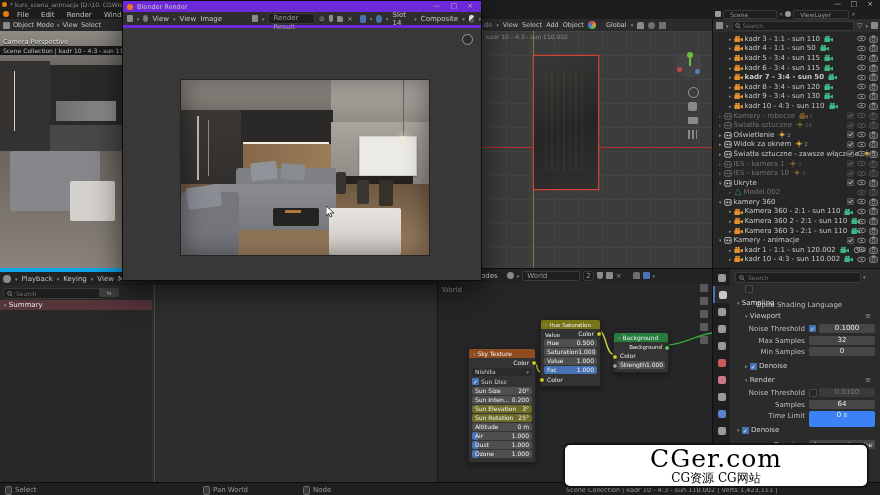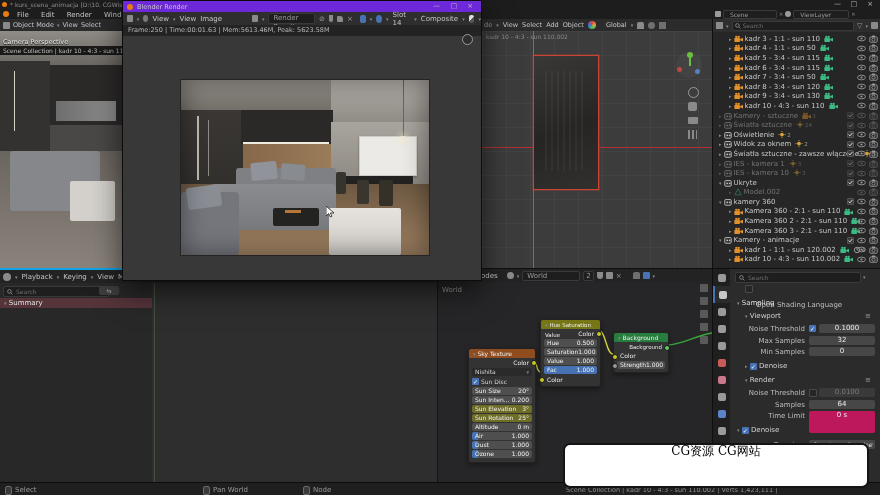--- a/index.html
+++ b/index.html
@@ -255,21 +255,21 @@
               <ellipse cx="5" cy="3.5" rx="4.4" ry="2.6" fill="none" stroke="#9a9a9a" stroke-width="1"></ellipse>
               <circle cx="5" cy="3.5" r="1.2" fill="#9a9a9a"></circle>
             </svg>
             <svg class="ico" width="9" height="8" viewBox="0 0 10 9">
               <rect x="0.8" y="2.2" width="8.4" height="6" rx="1.2" fill="none" stroke="#9a9a9a" stroke-width="1"></rect>
               <rect x="3.2" y="0.6" width="3.6" height="1.8" rx="0.6" fill="#9a9a9a"></rect>
               <circle cx="5" cy="5.2" r="1.8" fill="none" stroke="#9a9a9a" stroke-width="1"></circle>
             </svg>
           </span>
         </div>
-        <div class="ol-row" style="position: relative;">
+        <div class="ol-row" style="position: relative; font-weight: bold;">
           <span class="caret" style="margin-left:16px;">▸</span>
           <span style="margin-left:2px;"><svg class="ico" width="9" height="8" viewBox="0 0 10 8">
               <g fill="#e0902c">
                 <circle cx="2.6" cy="1.6" r="1.3"></circle>
                 <circle cx="5.2" cy="1.6" r="1.3"></circle>
                 <rect x="0.4" y="2.6" width="6.2" height="4.8" rx="1"></rect>
                 <polygon points="6.8,4 10,2.6 10,6.8 6.8,5.4"></polygon>
               </g>
             </svg></span>
           <span class="lbl">kadr 7 - 3:4 - sun 50</span>
@@ -386,21 +386,21 @@
             </svg>
           </span>
         </div>
         <div class="ol-row dim" style="position: relative;">
           <span class="caret" style="margin-left:6px;">▸</span>
           <span style="margin-left:2px;"><svg class="ico" width="8" height="8" viewBox="0 0 10 10">
               <rect x="1" y="2" width="8" height="7" rx="1" fill="none" stroke="#c0c0c0" stroke-width="1.2"></rect>
               <rect x="3" y="4.5" width="2" height="2" fill="#c0c0c0"></rect>
               <rect x="6" y="4.5" width="2" height="2" fill="#c0c0c0"></rect>
             </svg></span>
-          <span class="lbl">Kamery - sztuczne</span>
+          <span class="lbl">Kamery - robocze</span>
           <span style="margin-left:4px;display:inline-flex;align-items:center;gap:1px;">
             <svg class="ico" width="9" height="8" viewBox="0 0 10 8">
               <g fill="#e0902c">
                 <circle cx="2.6" cy="1.6" r="1.3"></circle>
                 <circle cx="5.2" cy="1.6" r="1.3"></circle>
                 <rect x="0.4" y="2.6" width="6.2" height="4.8" rx="1"></rect>
                 <polygon points="6.8,4 10,2.6 10,6.8 6.8,5.4"></polygon>
               </g>
             </svg>
             <span style="color:#9a9a9a;font-size:5.5px;">3</span>
@@ -963,29 +963,29 @@
     <span class="abs" style="left:152px;top:107px;color:#9a9a9a;">≡</span>
 
     <span class="abs" style="left:0;top:120px;width:92px;text-align:right;color:#bdbdbd;">Noise Threshold</span>
     <span class="chk off abs" style="left:96px;top:120px;"></span>
     <span class="abs" style="left:106px;top:119px;width:56px;height:9px;background:#3a3a3a;border-radius:2px;text-align:center;line-height:9px;color:#7a7a7a;"><span>0.0100</span></span>
 
     <span class="abs" style="left:0;top:132px;width:92px;text-align:right;color:#bdbdbd;">Samples</span>
     <span class="abs" style="left:96px;top:131px;width:66px;height:9px;background:#474747;border-radius:2px;text-align:center;line-height:9px;color:#ececec;"><span>64</span></span>
 
     <span class="abs" style="left:0;top:143px;width:92px;text-align:right;color:#bdbdbd;">Time Limit</span>
-    <span class="abs" style="left:96px;top:142px;width:66px;height:22px;background:#be185d;border-radius:2px;text-align:center;line-height:9px;color:#ececec;"><span>0 s</span></span>
+    <span class="abs" style="left:96px;top:142px;width:66px;height:16px;background:#3b82f6;border-radius:2px;text-align:center;line-height:9px;color:#ececec;"><span>0 s</span></span>
 
     <span class="abs" style="left:24px;top:157px;color:#d0d0d0;"><span class="caret">▾</span> <span class="chk" style="vertical-align:-1px;">✓</span> <span>Denoise</span></span>
 
     <span class="abs" style="left:0;top:172px;width:92px;text-align:right;color:#bdbdbd;">Denoiser</span>
     <span class="abs" style="left:96px;top:171px;width:66px;height:9px;background:#474747;border-radius:2px;line-height:9px;color:#ececec;padding-left:4px;box-sizing:border-box;"><span style="font-size:6px;">OpenImageDenoise</span><span class="caret abs" style="right:2px;top:0;">▾</span></span>
   </div>
 
-  <div class="abs" style="left:0;top:268px;width:437px;height:214px;background:#2a2a2a;border-top:2px solid #0ea5e9;box-sizing:border-box;">
+  <div class="abs" style="left:0;top:268px;width:437px;height:214px;background:#2a2a2a;border-top:4px solid #0ea5e9;box-sizing:border-box;">
     <div class="abs hdr" style="left:0;top:0;width:437px;height:13px;background:#232323;display:flex;align-items:center;gap:4px;padding-left:3px;box-sizing:border-box;">
       <span class="ico" style="width:8px;height:8px;border-radius:50%;background:#8a8a8a;"></span>
         <span class="caret">▾</span>
       <span>Playback</span>
         <span class="caret">▾</span>
       <span>Keying</span>
         <span class="caret">▾</span>
       <span>View</span>
       <span>Marker</span>
     </div>
@@ -1154,23 +1154,20 @@
         <span class="caret">▾</span>
       <span class="ico" style="width:8px;height:8px;background:#4772b3;border-radius:50%;"></span>
         <span class="caret">▾</span>
       <span>Slot 14</span>
         <span class="caret">▾</span>
       <span>Composite</span>
         <span class="caret">▾</span>
       <span class="ico" style="width:8px;height:8px;background:linear-gradient(135deg,#ddd 50%,#555 50%);border-radius:2px;"></span>
         <span class="caret">▾</span>
     </div>
-    <div class="abs" style="left:0;top:24px;width:358px;height:11px;background:#232323;line-height:11px;padding-left:5px;box-sizing:border-box;color:#b5b5b5;">
-      <span style="font-size:6.5px;">Frame:250 | Time:00:01.63 | Mem:5613.46M, Peak: 5623.58M</span>
-    </div>
     <div class="abs" style="right:8px;top:33px;width:9px;height:9px;border:1.5px solid #9a9a9a;border-radius:50%;background:#2e2e2e;"></div>
 
     <div class="abs" style="left:58px;top:79px;width:248px;height:175px;background:#4a453f;overflow:hidden;box-shadow:0 0 0 1px #242424;">
       <div class="abs" style="left:0;top:0;width:248px;height:34px;background:linear-gradient(#96928c,#6e6a64);"></div>
       <div class="abs" style="left:150px;top:0;width:98px;height:42px;background:linear-gradient(#b2aea8,#8f8b85);"></div>
       <div class="abs" style="left:0;top:30px;width:62px;height:104px;background:linear-gradient(#3a3734,#2e2c2a);"></div>
       <div class="abs" style="left:16px;top:36px;width:1.5px;height:64px;background:#d8d2c6;opacity:.85;"></div>
       <div class="abs" style="left:27px;top:40px;width:1px;height:56px;background:#b8b2a6;opacity:.7;"></div>
       <div class="abs" style="left:60px;top:30px;width:92px;height:34px;background:#2b2928;"></div>
       <div class="abs" style="left:62px;top:62px;width:86px;height:1.5px;background:#f0ece0;"></div>
@@ -1205,16 +1202,17 @@
     <span class="abs" style="left:5px;top:3px;width:5px;height:7px;border-radius:2px;background:#3a3a3a;border:1px solid #6a6a6a;"></span>
     <span class="abs" style="left:15px;top:3px;color:#9a9a9a;">Select</span>
     <span class="abs" style="left:203px;top:3px;width:5px;height:7px;border-radius:2px;background:#3a3a3a;border:1px solid #6a6a6a;"></span>
     <span class="abs" style="left:213px;top:3px;color:#9a9a9a;">Pan World</span>
     <span class="abs" style="left:303px;top:3px;width:5px;height:7px;border-radius:2px;background:#3a3a3a;border:1px solid #6a6a6a;"></span>
     <span class="abs" style="left:313px;top:3px;color:#9a9a9a;">Node</span>
     <span class="abs" style="left:566px;top:3px;color:#8f8f8f;font-size:6.5px;white-space:nowrap;">Scene Collection | kadr 10 - 4:3 - sun 110.002 | Verts 1,423,111 |</span>
   </div>
 
   <div class="abs wm" style="left:563px;top:443px;width:306px;height:45px;background:#fff;border:2px solid #141414;border-radius:7px;z-index:50;text-align:center;box-sizing:border-box;">
+    <div style="font-size:25px;color:#000;line-height:27px;letter-spacing:1px;">CGer.com</div>
     <div style="font-size:12px;color:#000;line-height:13px;">CG资源 CG网站</div>
   </div>
 
 </div>
 
 </body></html>

